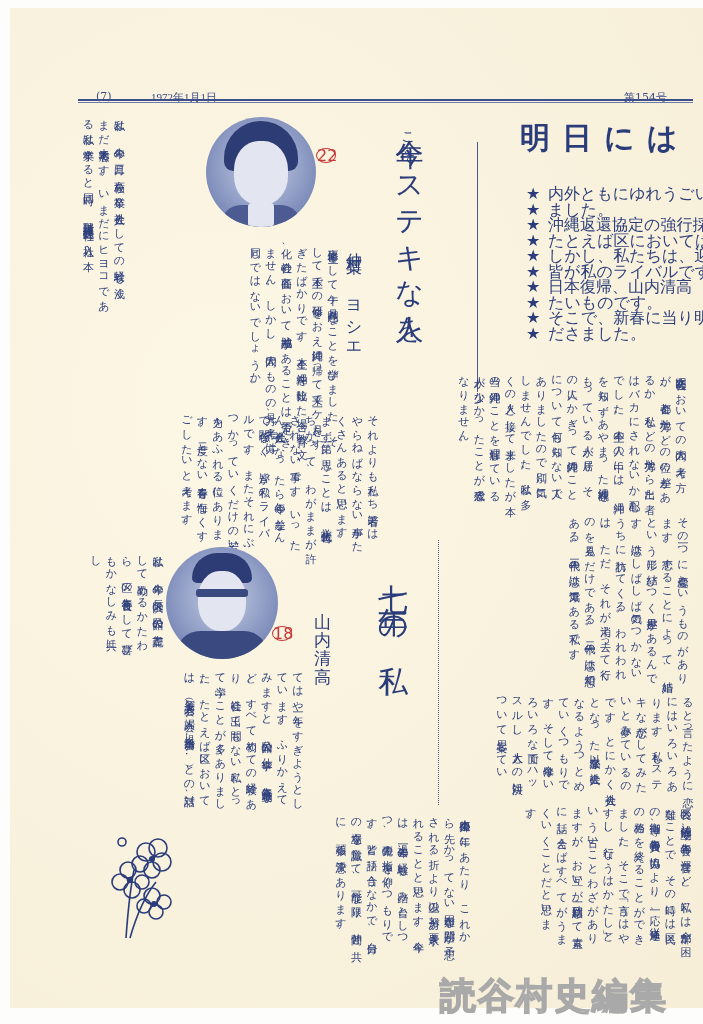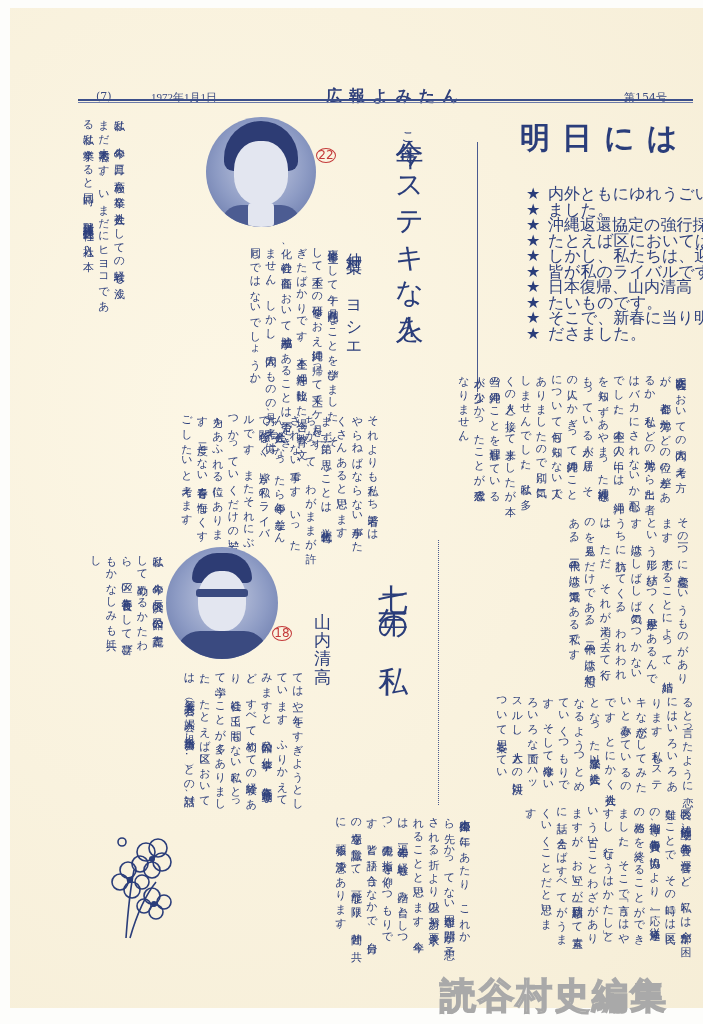--- a/index.html
+++ b/index.html
@@ -37,21 +37,21 @@
   
   .a1-title { position: absolute; left: 390px; top: 118px; font-size: 28px; color: #2a3d7a; letter-spacing: 2px; height: 270px; }
   .a1-title .small { font-size: 14px; }
   .a1-author { position: absolute; left: 343px; top: 240px; font-size: 16px; letter-spacing: 3px; height: 160px; color: #2a3d7a; }
   .a1-author .gap { display:inline-block; height: 40px; }
   .photo { position: absolute; border-radius: 50%; background: radial-gradient(circle at 50% 45%, #c6cde2 0%, #8d9bc4 55%, #5e6fa3 100%); overflow: hidden; }
   .photo .hair { position: absolute; background: #2d3c74; }
   .photo .face { position: absolute; background: #e3e6f0; border-radius: 45%; }
   .p1 { left: 206px; top: 117px; width: 110px; height: 110px; }
   .p2 { left: 166px; top: 547px; width: 112px; height: 112px; }
-  .mark { position: absolute; font-size: 12px; color: #c43a3a; border: 1.2px solid #c43a3a; border-radius: 50%; width: 18px; height: 13px; text-align: center; line-height: 13px; font-family: "DejaVu Sans", sans-serif; }
+  .mark { position: absolute; font-size: 16px; color: #c43a3a; border: 1.2px solid #c43a3a; border-radius: 50%; width: 18px; height: 13px; text-align: center; line-height: 13px; font-family: "DejaVu Sans", sans-serif; }
 
   .col { position: absolute; }
   .a1-topcol { left: 80px; top: 112px; height: 205px; }
   .a1-col2 { left: 230px; top: 240px; height: 210px; }
   .a1-mid { left: 80px; top: 410px; height: 150px; }
   .a1-right { left: 368px; top: 405px; height: 150px; }
   .box-rule { position: absolute; left: 477px; top: 142px; width: 1px; height: 250px; background: #4a5a90; }
 
   
   .r-col-a { left: 490px; top: 368px; height: 220px; }
@@ -69,21 +69,20 @@
   }
 </style>
 </head>
 <body>
 
 <div class="page">
 
   <div class="masthead">
     <span class="pg">(7)</span>
     <span class="date">1972年1月1日</span>
-    <span class="paper">広報よみたん</span>
     <span class="issue">第154号</span>
   </div>
 </div>
 
 <div class="rule"></div>
 <div class="rule2"></div>
 
 <div class="lead-title">明日には</div>
 <div class="lead-list">
   <div><span class="star">★</span><span>内外ともにゆれうごい</span></div>

